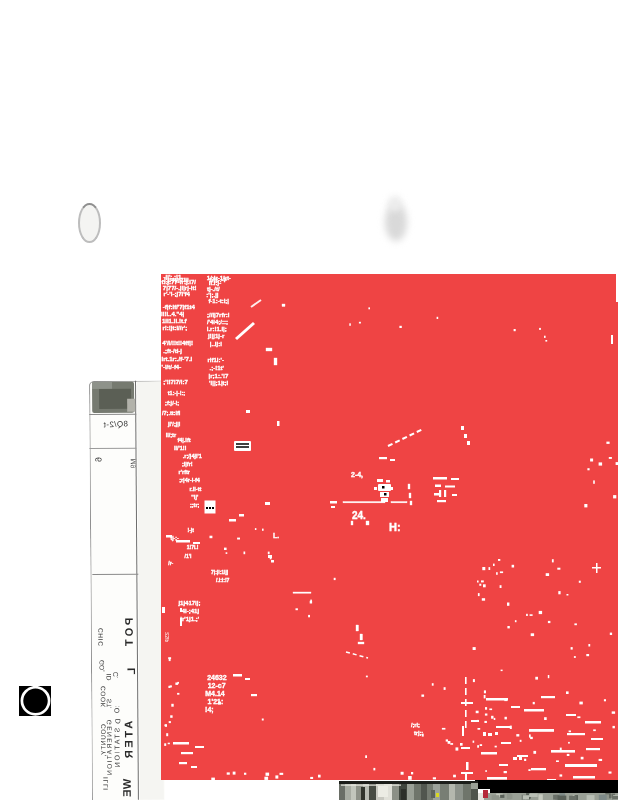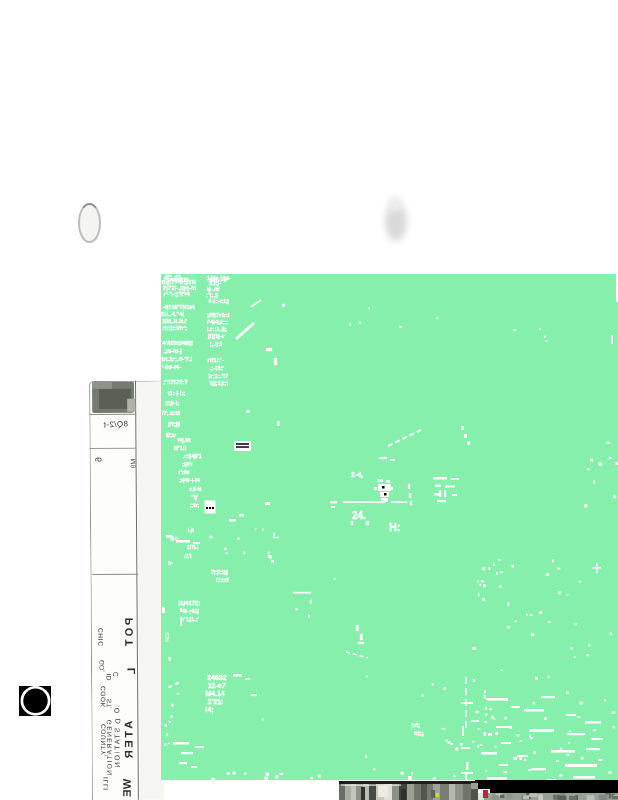--- a/index.html
+++ b/index.html
@@ -65,21 +65,21 @@
   <div class="rt" style="left:9px;top:343px;font-size:6.5px;line-height:6.5px;letter-spacing:0.7px;color:#3d3d3d;">COUNTY,</div>
   <div class="rt" style="left:10.5px;top:396px;font-size:6.5px;line-height:6.5px;letter-spacing:0.8px;color:#3d3d3d;">ILLI</div>
 </div>
 
 <div class="abs" style="left:19px;top:686px;width:32px;height:30px;background:#000;"></div>
 <svg class="abs" style="left:19px;top:686px;" width="32" height="30" viewBox="0 0 32 30">
 
   <circle cx="16.5" cy="14.8" r="13.6" fill="none" stroke="#fff" stroke-width="2.7"></circle>
 </svg>
 
-<div class="abs" style="left:161px;top:274px;width:457px;height:506px;background:#86efac;">
+<div class="abs" style="left:161px;top:274px;width:457px;height:506px;background:#ef4444;">
 <svg width="457" height="506" viewBox="0 0 457 506" style="position:absolute;left:0;top:0;">
 
 <g fill="#fff" stroke="#fff" stroke-width="0.35" font-family="Liberation Sans, sans-serif" font-weight="bold">
 <text x="2.557707193831535" y="5" font-size="6">-ii':.;!1.</text>
 <text x="45.87455189921441" y="6" font-size="6">1/;ir-1|;t-</text>
 <text x="0.6219179992471262" y="10" font-size="6">t:.j:77-!r:j.l7/</text>
 <text x="47.81828734485969" y="11" font-size="6">il.i:j-</text>
 <text x="1.813641209473742" y="16" font-size="6">7|77/-.|i|rj-it!</text>
 <text x="45.91619228785642" y="17" font-size="6">tj-./t/</text>
 <text x="2.62175466117952" y="22" font-size="6">r'-'i-;j7i'f4</text>

